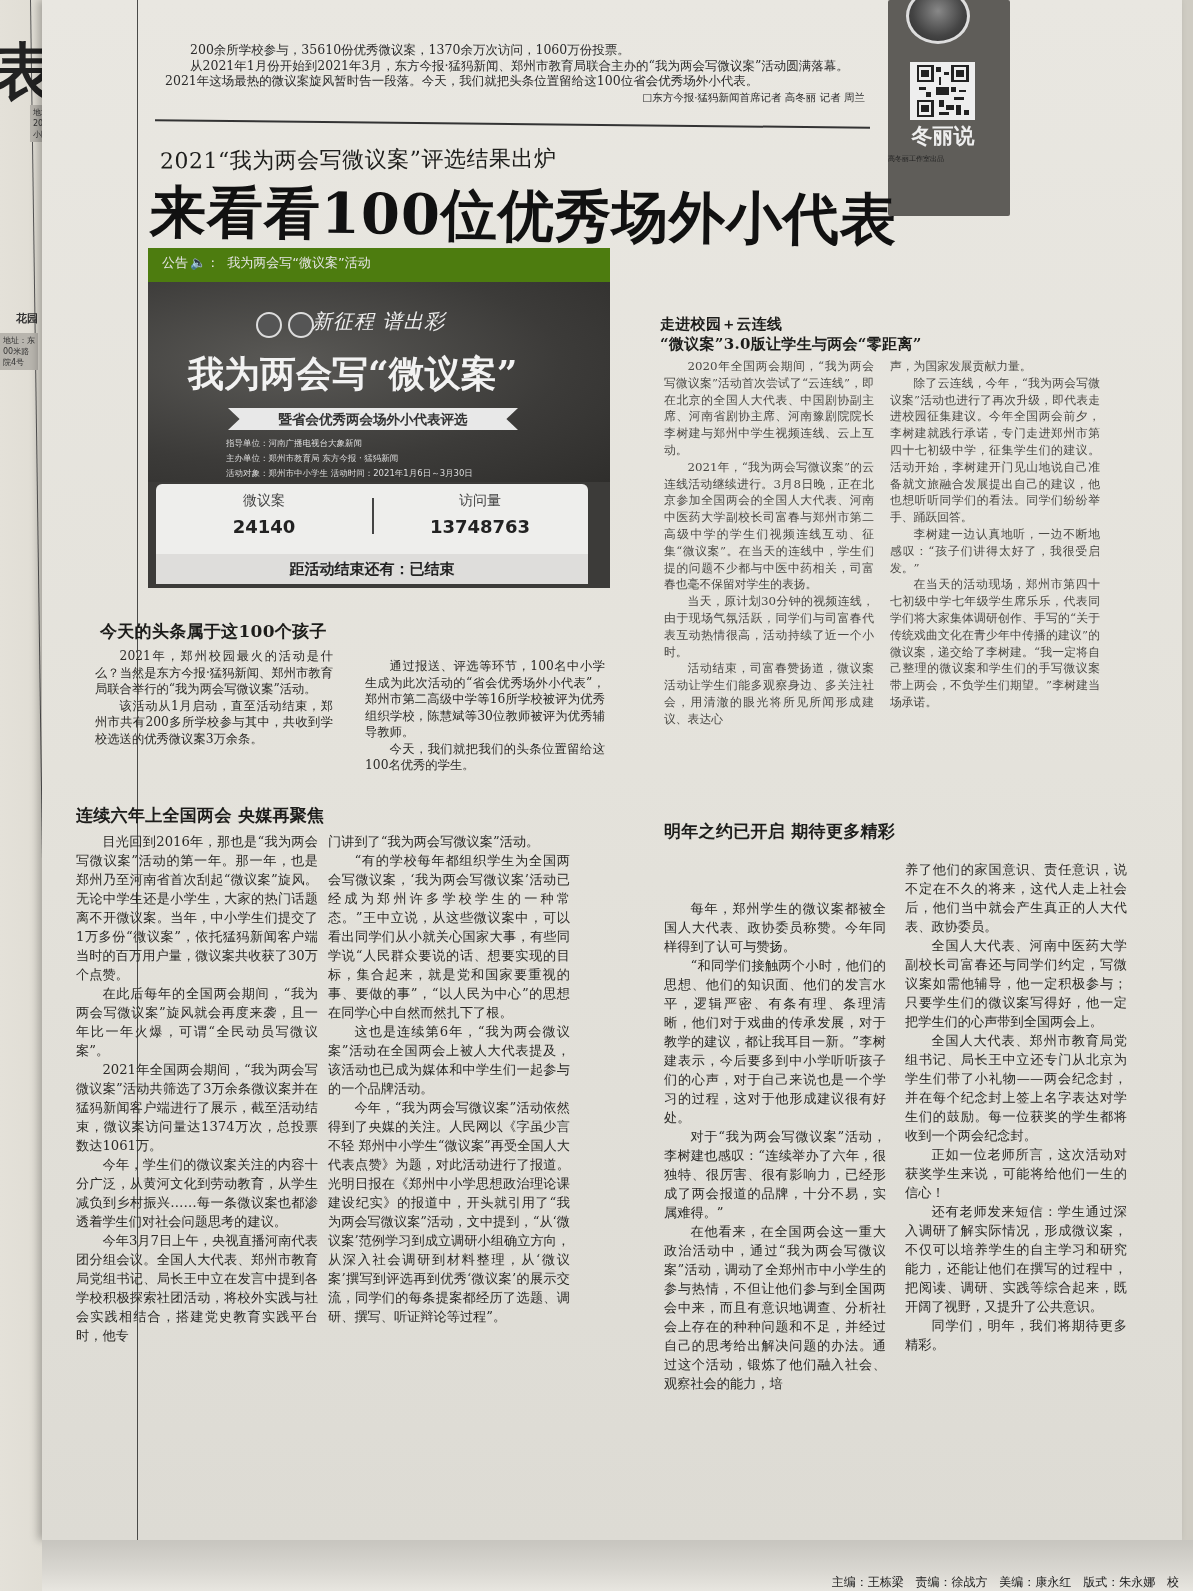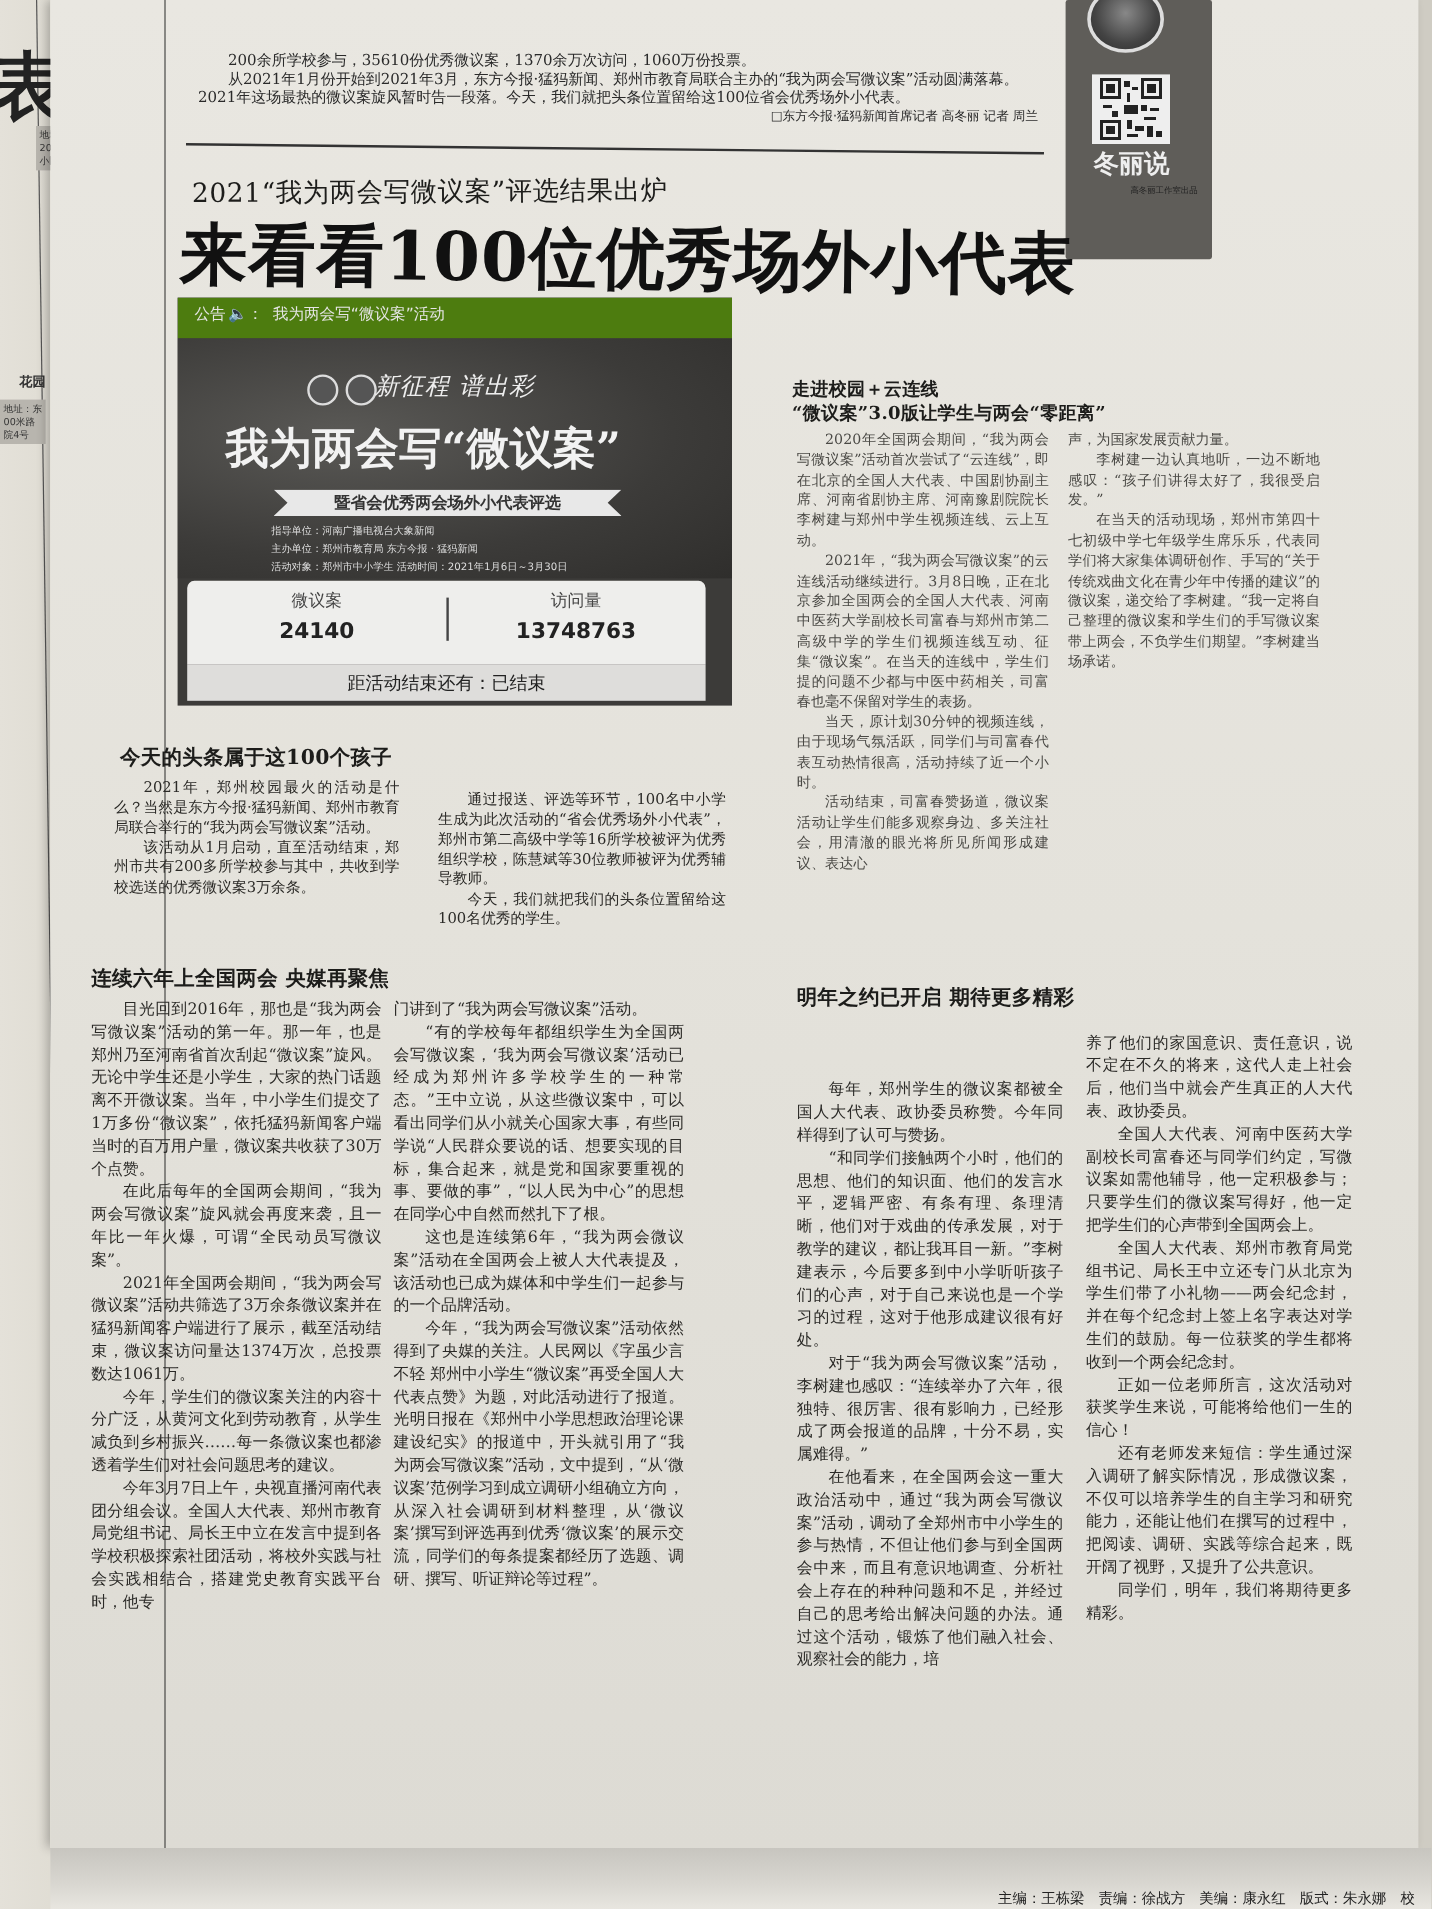--- a/index.html
+++ b/index.html
@@ -52,21 +52,21 @@
   .badge .avatar {
     position:absolute; left:18px; top:-12px; width:58px; height:50px; border-radius:50%;
     border:3px solid #ddd; background:radial-gradient(circle at 50% 40%,#888 0%,#444 60%,#2a2a2a 100%);
   }
   .badge .qr {
     position:absolute; left:22px; top:62px; width:65px; height:58px; background:#eee; padding:3px;
     box-sizing:border-box;
   }
   .badge .qr svg { width:100%; height:100%; }
   .badge .name { position:absolute; left:0; top:122px; width:110px; text-align:center; color:#eee; font-size:21px; font-weight:bold; font-family:"DejaVu Sans",sans-serif; }
-  .badge .studio { position:absolute; left:0; top:154px; width:110px; text-align:right; color:#222; font-size:7px; font-family:"DejaVu Sans",sans-serif; }
+  .badge .studio { position:absolute; left:0; top:154px; width:110px; text-align:left; color:#222; font-size:7px; font-family:"DejaVu Sans",sans-serif; }
 
   
   .kicker { position:absolute; left:160px; top:145px; font-size:22px; color:#1d1d1b; letter-spacing:0.5px; transform:rotate(-0.4deg); }
   .headline { position:absolute; left:150px; top:175px; font-size:56px; font-weight:bold; color:#111; letter-spacing:1px; transform:rotate(0.6deg); transform-origin:left; white-space:nowrap; }
 
   
   .promo {
     position:absolute; left:148px; top:248px; width:462px; height:340px;
     background:#3c3b39; overflow:hidden;
   }
@@ -87,21 +87,21 @@
   }
   .promo .meta { position:absolute; left:78px; top:154px; color:#ddd; font-family:"DejaVu Sans",sans-serif; font-size:8.5px; line-height:15px; }
   .promo .stats {
     position:absolute; left:8px; top:236px; width:432px; height:70px; background:#eeeeec; border-radius:6px 6px 0 0;
     display:flex; font-family:"DejaVu Sans",sans-serif;
   }
   .promo .stat { flex:1; text-align:center; position:relative; }
   .promo .stat + .stat:before { content:""; position:absolute; left:0; top:14px; width:2px; height:36px; background:#444; }
   .promo .stat .lbl { font-size:14px; color:#444; margin-top:8px; }
   .promo .stat .val { font-size:18px; font-weight:bold; color:#222; margin-top:6px; }
-  .promo .countdown { position:absolute; left:8px; top:306px; width:432px; height:30px; background:#dedddb; text-align:center; font-family:"DejaVu Sans",sans-serif; font-size:15px; line-height:30px; color:#222; }
+  .promo .countdown { position:absolute; left:8px; top:306px; width:432px; height:30px; background:#dedddb; text-align:center; font-family:"DejaVu Sans",sans-serif; font-size:15px; line-height:30px; color:#222;font-weight:bold; }
 
   
   .sec-title { position:absolute; font-size:17px; font-weight:bold; color:#1c1c1a; letter-spacing:0.3px; white-space:nowrap; font-family:"DejaVu Serif",serif; }
   .col {
     position:absolute; font-size:13.2px; line-height:19px; color:#2b2a27; text-align:justify;
   }
   .col p { margin:0; text-indent:2em; }
   .col p.cont { text-indent:0; }
   .faded { color:#4a4945; }
 </style>
@@ -211,20 +211,21 @@
 <div class="sec-title" style="left:660px;top:315px;font-size:15px;">走进校园＋云连线</div>
 <div class="sec-title" style="left:660px;top:335px;font-size:15px;">“微议案”3.0版让学生与两会“零距离”</div>
 <div class="col faded" style="left:664px;top:358px;width:210px;font-size:11.8px;line-height:16.8px;">
   <p>2020年全国两会期间，“我为两会写微议案”活动首次尝试了“云连线”，即在北京的全国人大代表、中国剧协副主席、河南省剧协主席、河南豫剧院院长李树建与郑州中学生视频连线、云上互动。</p>
   <p>2021年，“我为两会写微议案”的云连线活动继续进行。3月8日晚，正在北京参加全国两会的全国人大代表、河南中医药大学副校长司富春与郑州市第二高级中学的学生们视频连线互动、征集“微议案”。在当天的连线中，学生们提的问题不少都与中医中药相关，司富春也毫不保留对学生的表扬。</p>
   <p>当天，原计划30分钟的视频连线，由于现场气氛活跃，同学们与司富春代表互动热情很高，活动持续了近一个小时。</p>
   <p>活动结束，司富春赞扬道，微议案活动让学生们能多观察身边、多关注社会，用清澈的眼光将所见所闻形成建议、表达心</p>
 </div>
 <div class="col faded" style="left:890px;top:358px;width:210px;font-size:11.8px;line-height:16.8px;">
   <p class="cont">声，为国家发展贡献力量。</p>
+  <p>除了云连线，今年，“我为两会写微议案”活动也进行了再次升级，即代表走进校园征集建议。今年全国两会前夕，李树建就践行承诺，专门走进郑州市第四十七初级中学，征集学生们的建议。活动开始，李树建开门见山地说自己准备就文旅融合发展提出自己的建议，他也想听听同学们的看法。同学们纷纷举手、踊跃回答。</p>
   <p>李树建一边认真地听，一边不断地感叹：“孩子们讲得太好了，我很受启发。”</p>
   <p>在当天的活动现场，郑州市第四十七初级中学七年级学生席乐乐，代表同学们将大家集体调研创作、手写的“关于传统戏曲文化在青少年中传播的建议”的微议案，递交给了李树建。“我一定将自己整理的微议案和学生们的手写微议案带上两会，不负学生们期望。”李树建当场承诺。</p>
 </div>
 
 <div class="sec-title" style="left:100px;top:620px;">今天的头条属于这100个孩子</div>
 <div class="col" style="left:95px;top:648px;width:238px;font-size:12.3px;line-height:16.5px;">
   <p>2021年，郑州校园最火的活动是什么？当然是东方今报·猛犸新闻、郑州市教育局联合举行的“我为两会写微议案”活动。</p>
   <p>该活动从1月启动，直至活动结束，郑州市共有200多所学校参与其中，共收到学校选送的优秀微议案3万余条。</p>
 </div>
 <div class="col" style="left:365px;top:658px;width:240px;font-size:12.3px;line-height:16.5px;">

